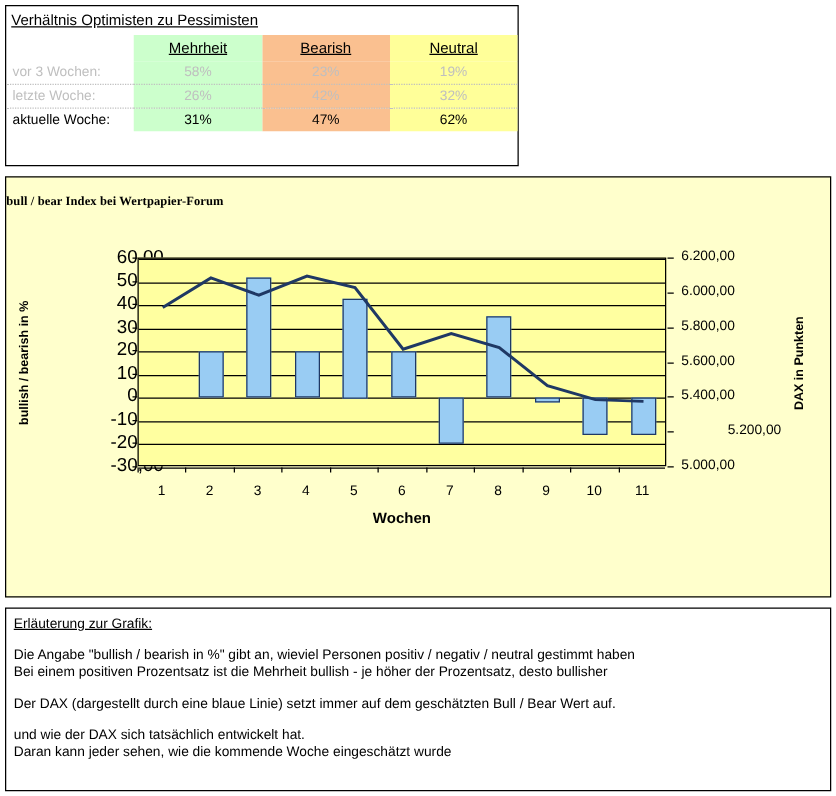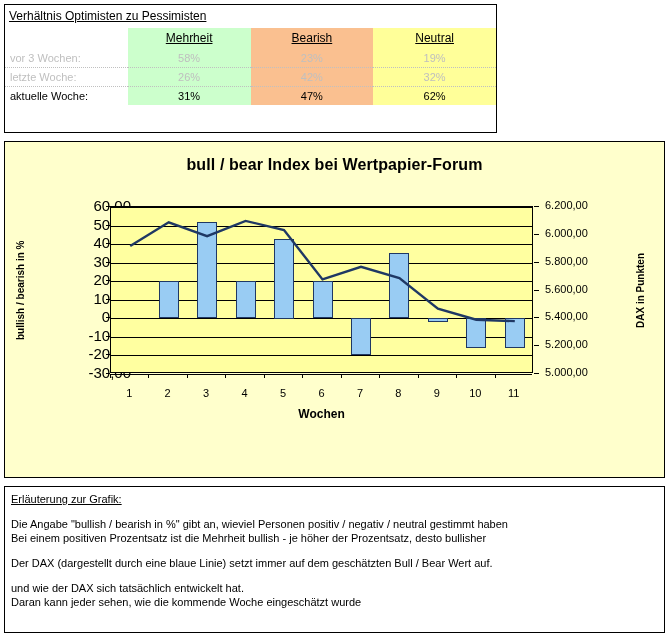--- a/index.html
+++ b/index.html
@@ -6,21 +6,21 @@
   body{
     width:669px;height:637px;
     background:#ffffff;
     font-family:"Liberation Sans", sans-serif;
     -webkit-font-smoothing:none;
   }
   .page{position:relative;width:669px;height:637px;overflow:hidden;}
 
   
   .panel-table{
-    position:absolute;left:4px;top:4px;width:493px;height:129px;
+    position:absolute;left:4px;top:4px;width:411px;height:129px;
     border:1px solid #000;background:#ffffff;box-sizing:border-box;
   }
   .tbl{width:100%;border-collapse:collapse;table-layout:fixed;}
   .tbl td{padding:0;font-size:11px;line-height:13px;height:18px;vertical-align:middle;}
   .c-label{width:196px;padding-left:5px !important;}
   .c-bull{width:89px;background:#ccffcc;text-align:center;}
   .c-bear{width:89px;background:#fac090;text-align:center;}
   .c-neut{width:89px;background:#ffff99;text-align:center;}
   .title-row td{height:23px;padding-left:4px !important;}
   .tbl-title{
@@ -33,22 +33,22 @@
   .row-dim .c-label{color:#bfbfbf;margin-left:28px;}
   .row-cur td{color:#000000;}
   .dotted-top{border-top:1px dotted #c0c0c0 !important;}
 
   
   .panel-chart{
     position:absolute;left:4px;top:141px;width:661px;height:337px;
     border:1px solid #000;background:#ffffcc;box-sizing:border-box;
   }
   .chart-title{
-    position:absolute;left:0;top:14px;width:100%;text-align:center;
-    font-size:16px;font-weight:bold;color:#000;letter-spacing:.1px;
+    position:absolute;left:0;top:14px;width:100%;text-align:left;
+    font-size:10px;font-weight:bold;color:#000;letter-spacing:.1px;font-family:Liberation Serif, serif;
   }
   
   .plot{
     position:absolute;left:105px;top:64px;width:423px;height:167px;
     background:#ffffa0;border:1px solid #000;box-sizing:border-box;
   }
   .gridline{position:absolute;left:0;width:100%;height:1px;background:#000;}
   .bar{
     position:absolute;background:#99ccf3;border:1px solid #1f3864;
     box-sizing:border-box;
@@ -189,21 +189,21 @@
         <div class="axis-right-label" style="top: 58px;">6.200,00</div>
         <div class="tickR" style="top: 64px;"></div>
         <div class="axis-right-label" style="top: 85.8333px;">6.000,00</div>
         <div class="tickR" style="top: 91.8333px;"></div>
         <div class="axis-right-label" style="top: 113.667px;">5.800,00</div>
         <div class="tickR" style="top: 119.667px;"></div>
         <div class="axis-right-label" style="top: 141.5px;">5.600,00</div>
         <div class="tickR" style="top: 147.5px;"></div>
         <div class="axis-right-label" style="top: 169.333px;">5.400,00</div>
         <div class="tickR" style="top: 175.333px;"></div>
-        <div class="axis-right-label" style="top: 197.167px;">5.200,00</div>
+        <div class="axis-right-label" style="top: 197.167px; text-align: right;">5.200,00</div>
         <div class="tickR" style="top: 203.167px;"></div>
         <div class="axis-right-label" style="top: 225px;">5.000,00</div>
         <div class="tickR" style="top: 231px;"></div>
       </div>
     <div id="x-axis-labels">
         <div class="xlab" style="left: 112.227px;">1</div>
         <div class="xtick" style="left: 105px;"></div>
         <div class="xlab" style="left: 150.682px;">2</div>
         <div class="xtick" style="left: 143px;"></div>
         <div class="xlab" style="left: 189.136px;">3</div>

